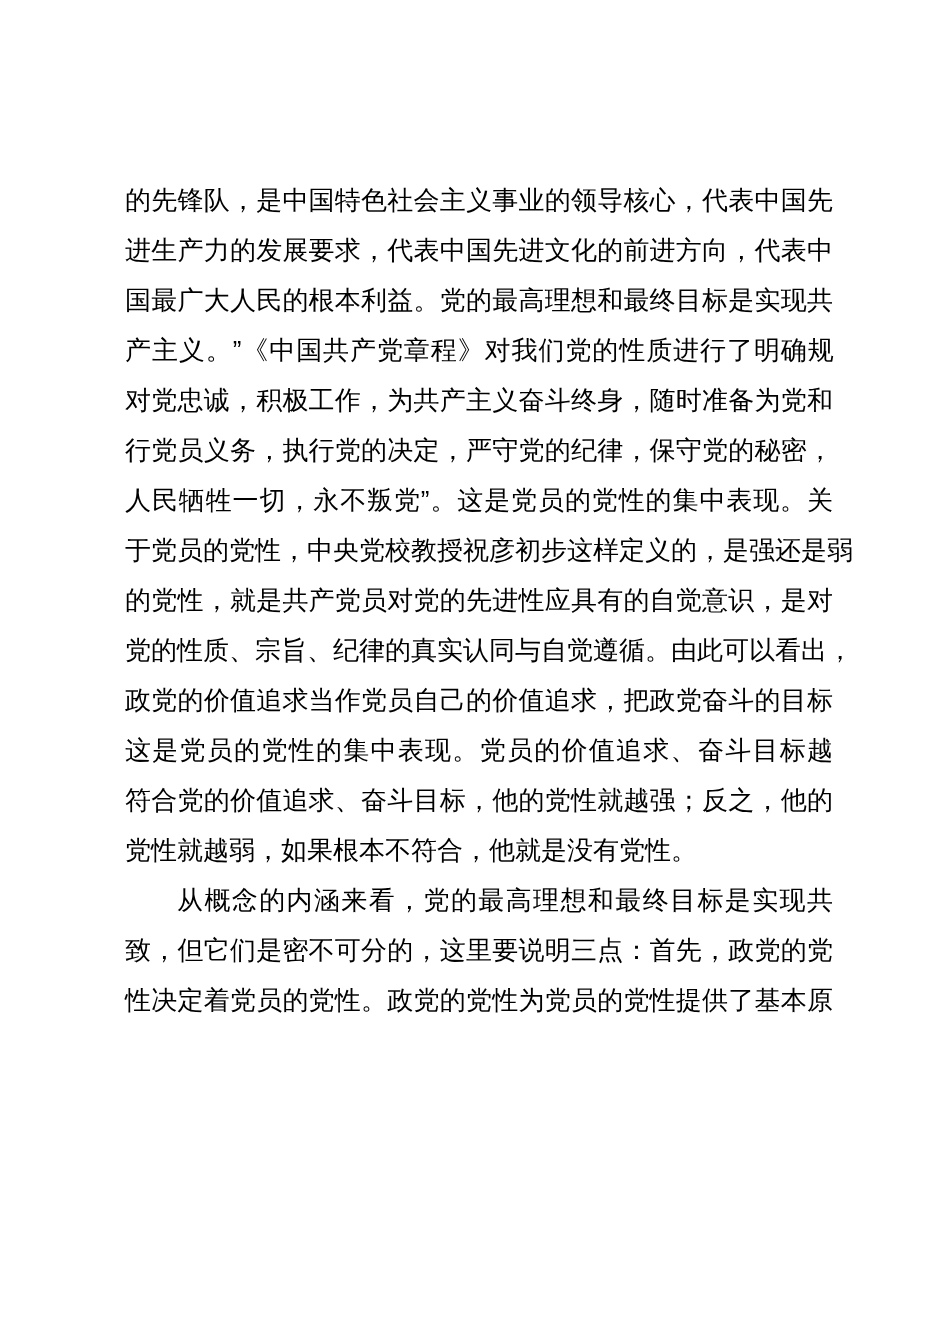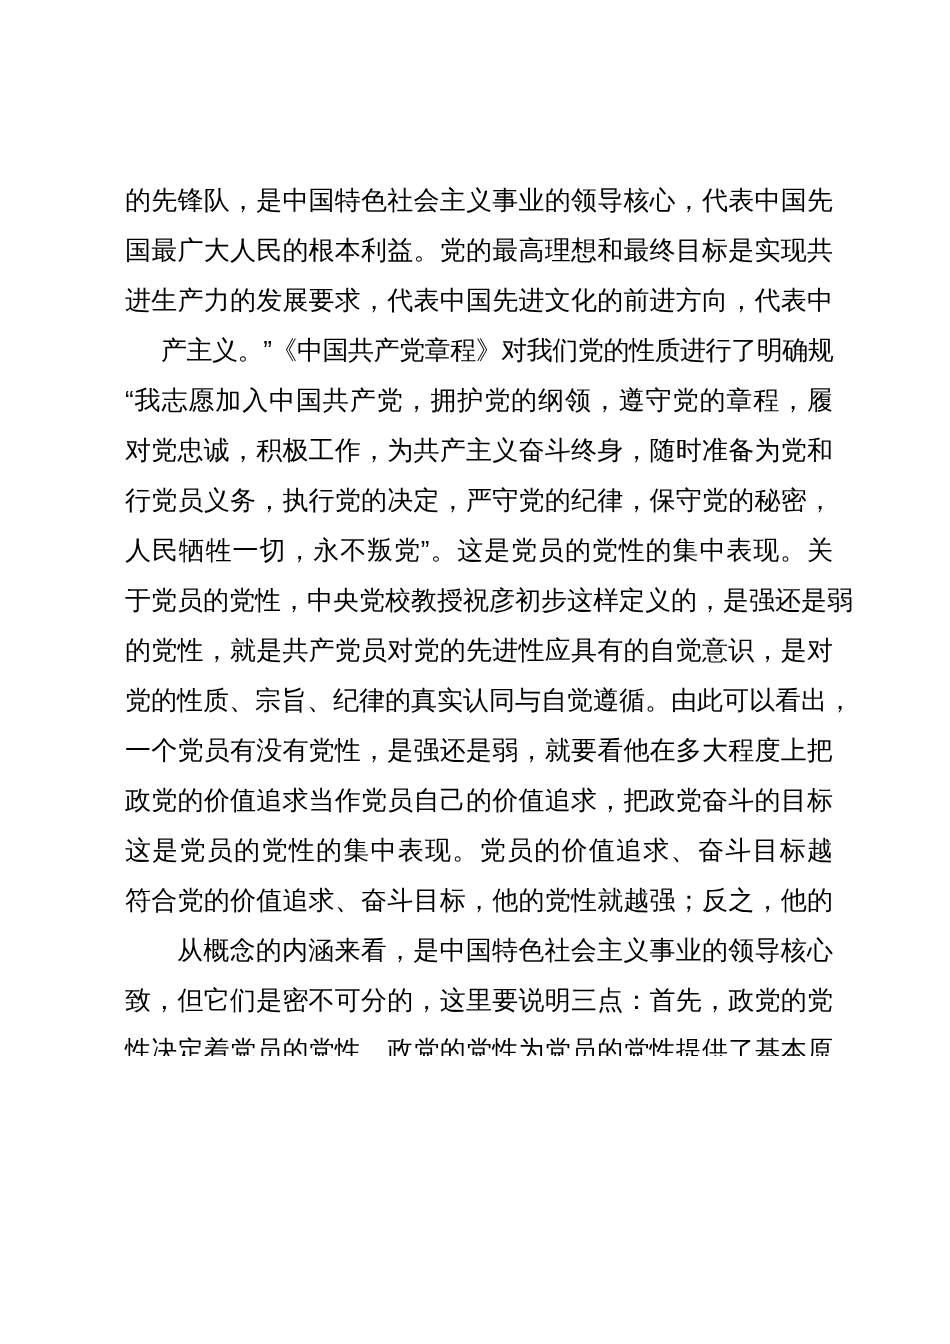--- a/index.html
+++ b/index.html
@@ -31,52 +31,50 @@
     line-height: 50px;
     font-size: 26px;
     white-space: nowrap;
     text-align: justify;
     text-align-last: justify;
     text-justify: inter-character;
   }
   
   .line.tight {
     letter-spacing: -0.75px;
-    margin-left: 36px;
   }
   
   .line.para-end {
     text-align-last: left;
   }
   
   .line.indent {
     text-indent: 52px;
   }
   
   .line.hang {
     text-align-last: auto;
   }
 </style>
 </head>
 <body>
 
 <div class="page">
   <div class="textblock">
     <div class="line">的先锋队，是中国特色社会主义事业的领导核心，代表中国先</div>
+    <div class="line">进生产力的发展要求，代表中国先进文化的前进方向，代表中</div>
     <div class="line">国最广大人民的根本利益。党的最高理想和最终目标是实现共</div>
-    <div class="line">进生产力的发展要求，代表中国先进文化的前进方向，代表中</div>
     <div class="line tight">产主义。”《中国共产党章程》对我们党的性质进行了明确规</div>
-    <div class="line">“我志愿加入中国共产党，拥护党的纲领，遵守党的章程，履</div>
     <div class="line">对党忠诚，积极工作，为共产主义奋斗终身，随时准备为党和</div>
     <div class="line">行党员义务，执行党的决定，严守党的纪律，保守党的秘密，</div>
     <div class="line">人民牺牲一切，永不叛党”。这是党员的党性的集中表现。关</div>
     <div class="line">于党员的党性，中央党校教授祝彦初步这样定义的，是强还是弱</div>
     <div class="line">的党性，就是共产党员对党的先进性应具有的自觉意识，是对</div>
     <div class="line hang">党的性质、宗旨、纪律的真实认同与自觉遵循。由此可以看出，</div>
-    <div class="line">一个党员有没有党性，是强还是弱，就要看他在多大程度上把</div>
     <div class="line">政党的价值追求当作党员自己的价值追求，把政党奋斗的目标</div>
     <div class="line">这是党员的党性的集中表现。党员的价值追求、奋斗目标越</div>
     <div class="line">符合党的价值追求、奋斗目标，他的党性就越强；反之，他的</div>
-    <div class="line indent">从概念的内涵来看，是中国特色社会主义事业的领导核心</div>
+    <div class="line para-end">党性就越弱，如果根本不符合，他就是没有党性。</div>
+    <div class="line indent">从概念的内涵来看，党的最高理想和最终目标是实现共</div>
     <div class="line">致，但它们是密不可分的，这里要说明三点：首先，政党的党</div>
     <div class="line">性决定着党员的党性。政党的党性为党员的党性提供了基本原</div>
   </div>
 </div>
 
 </body></html>

